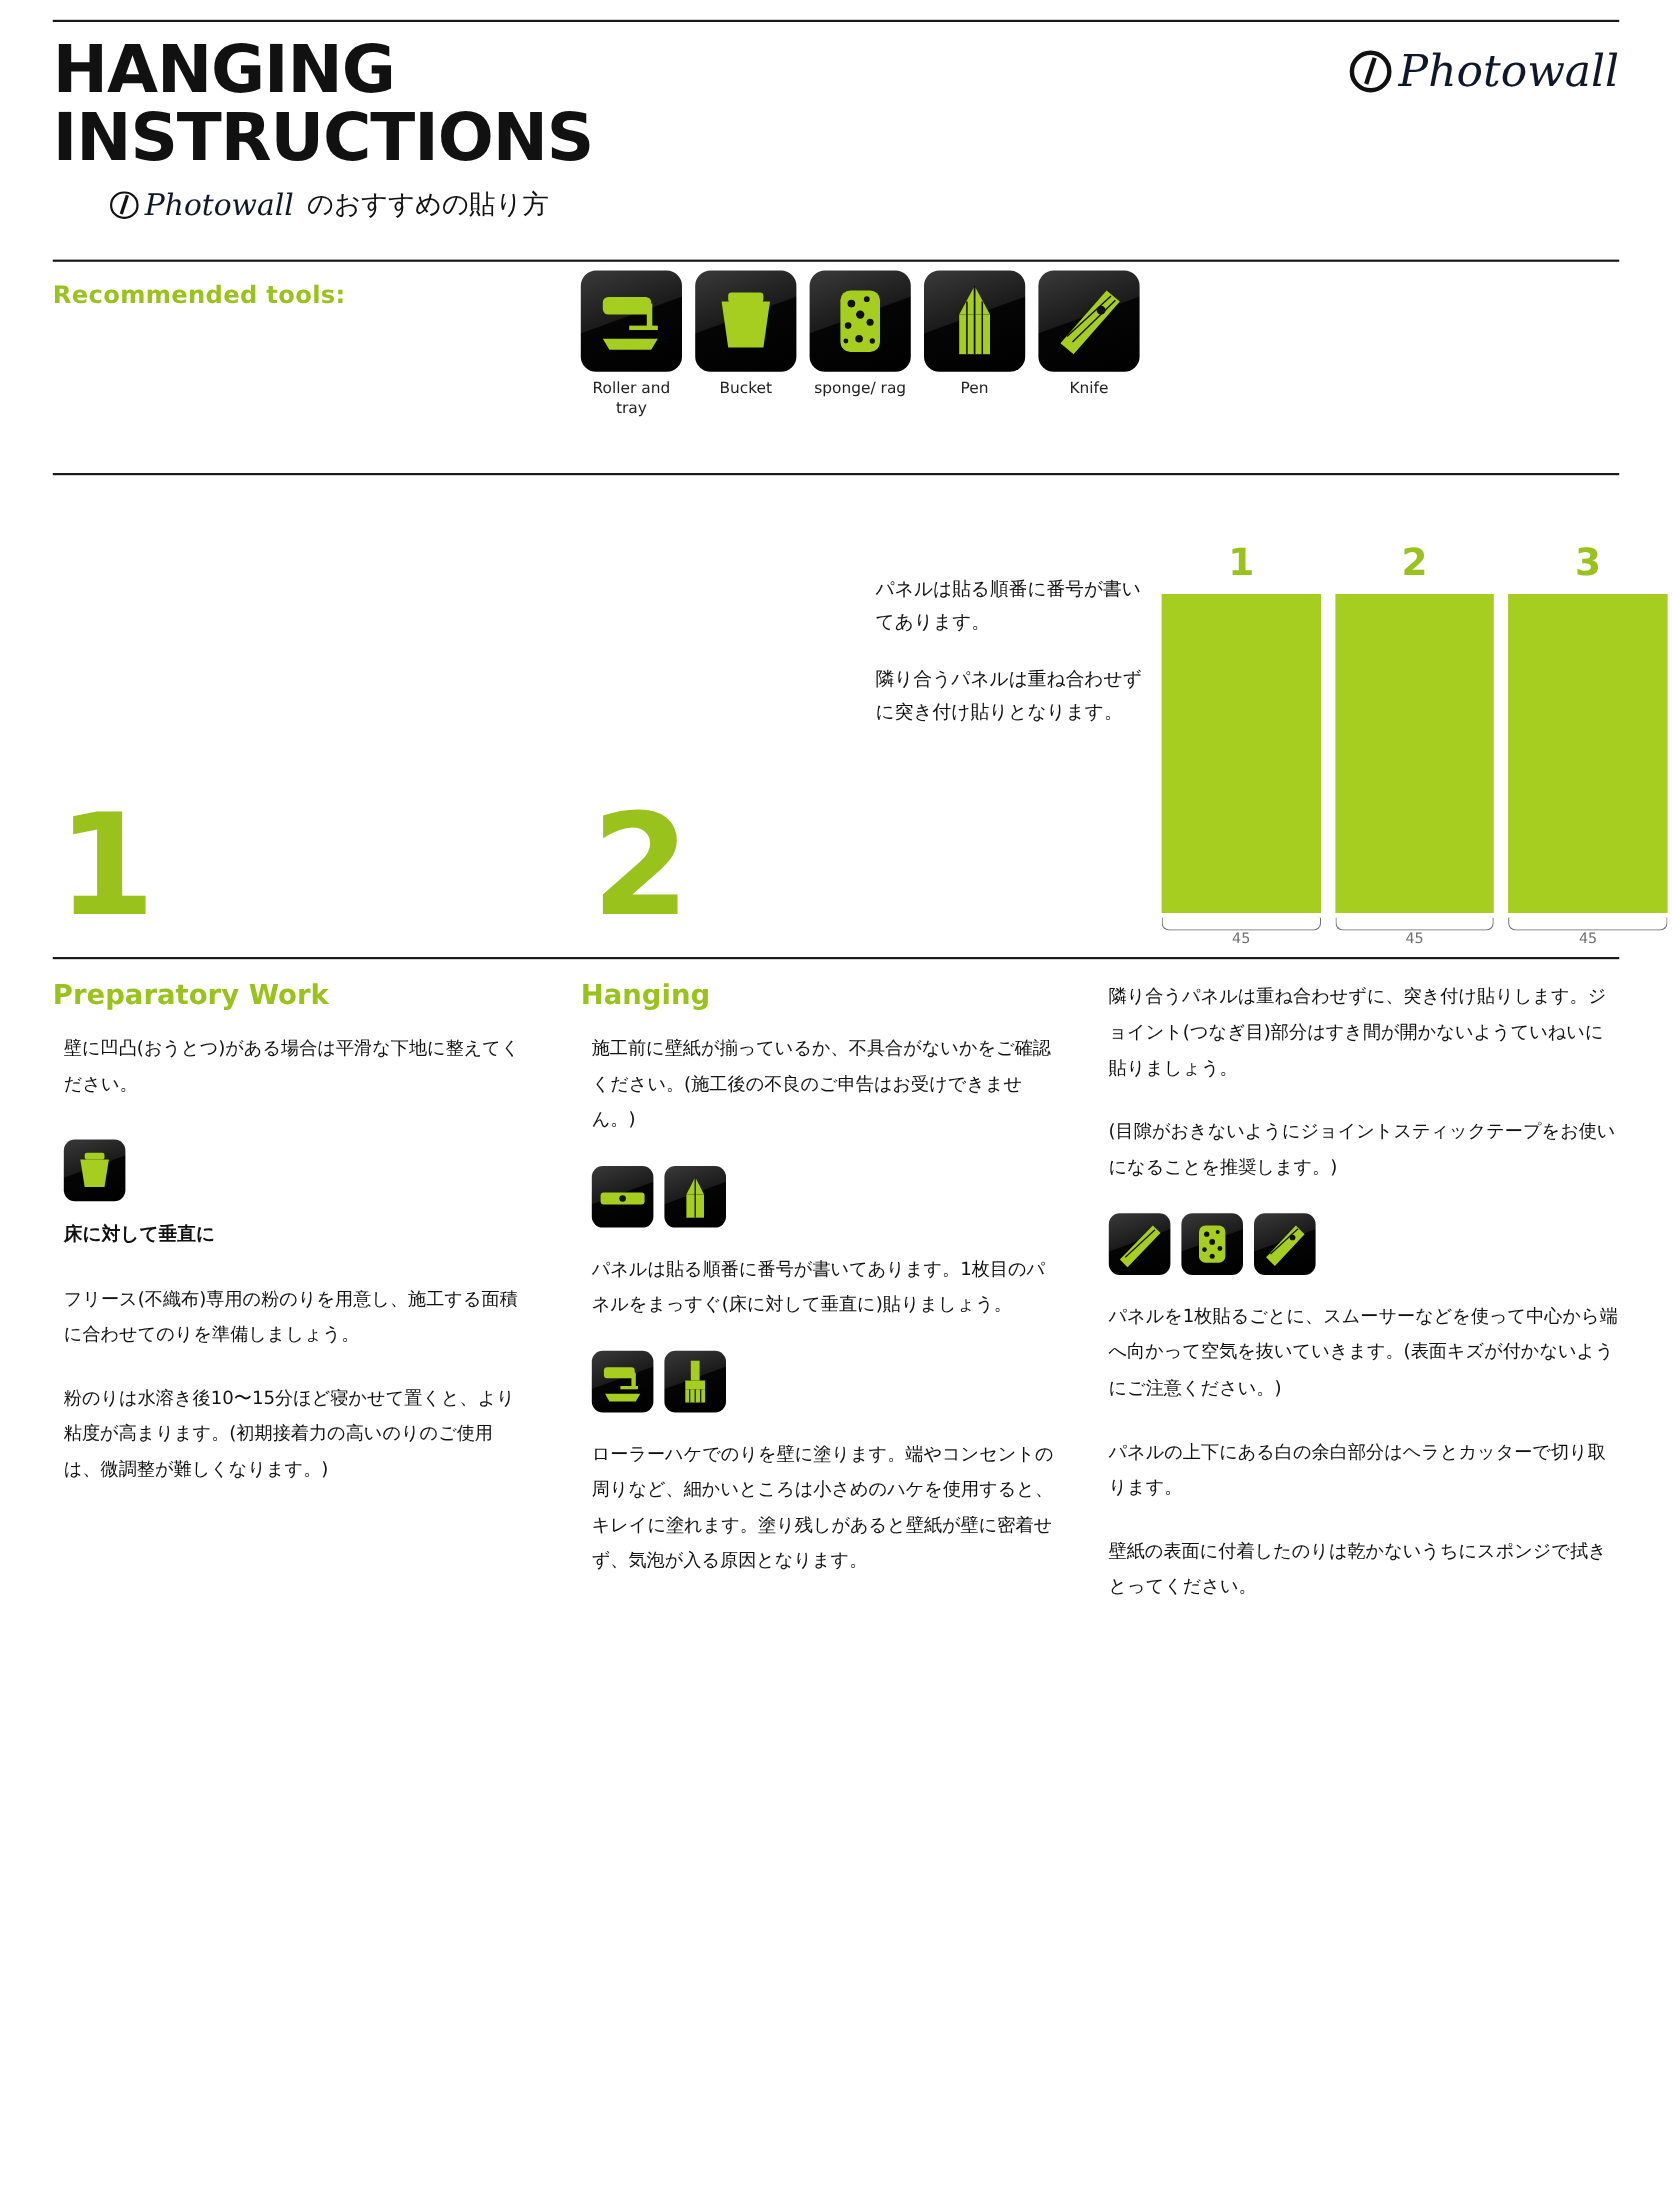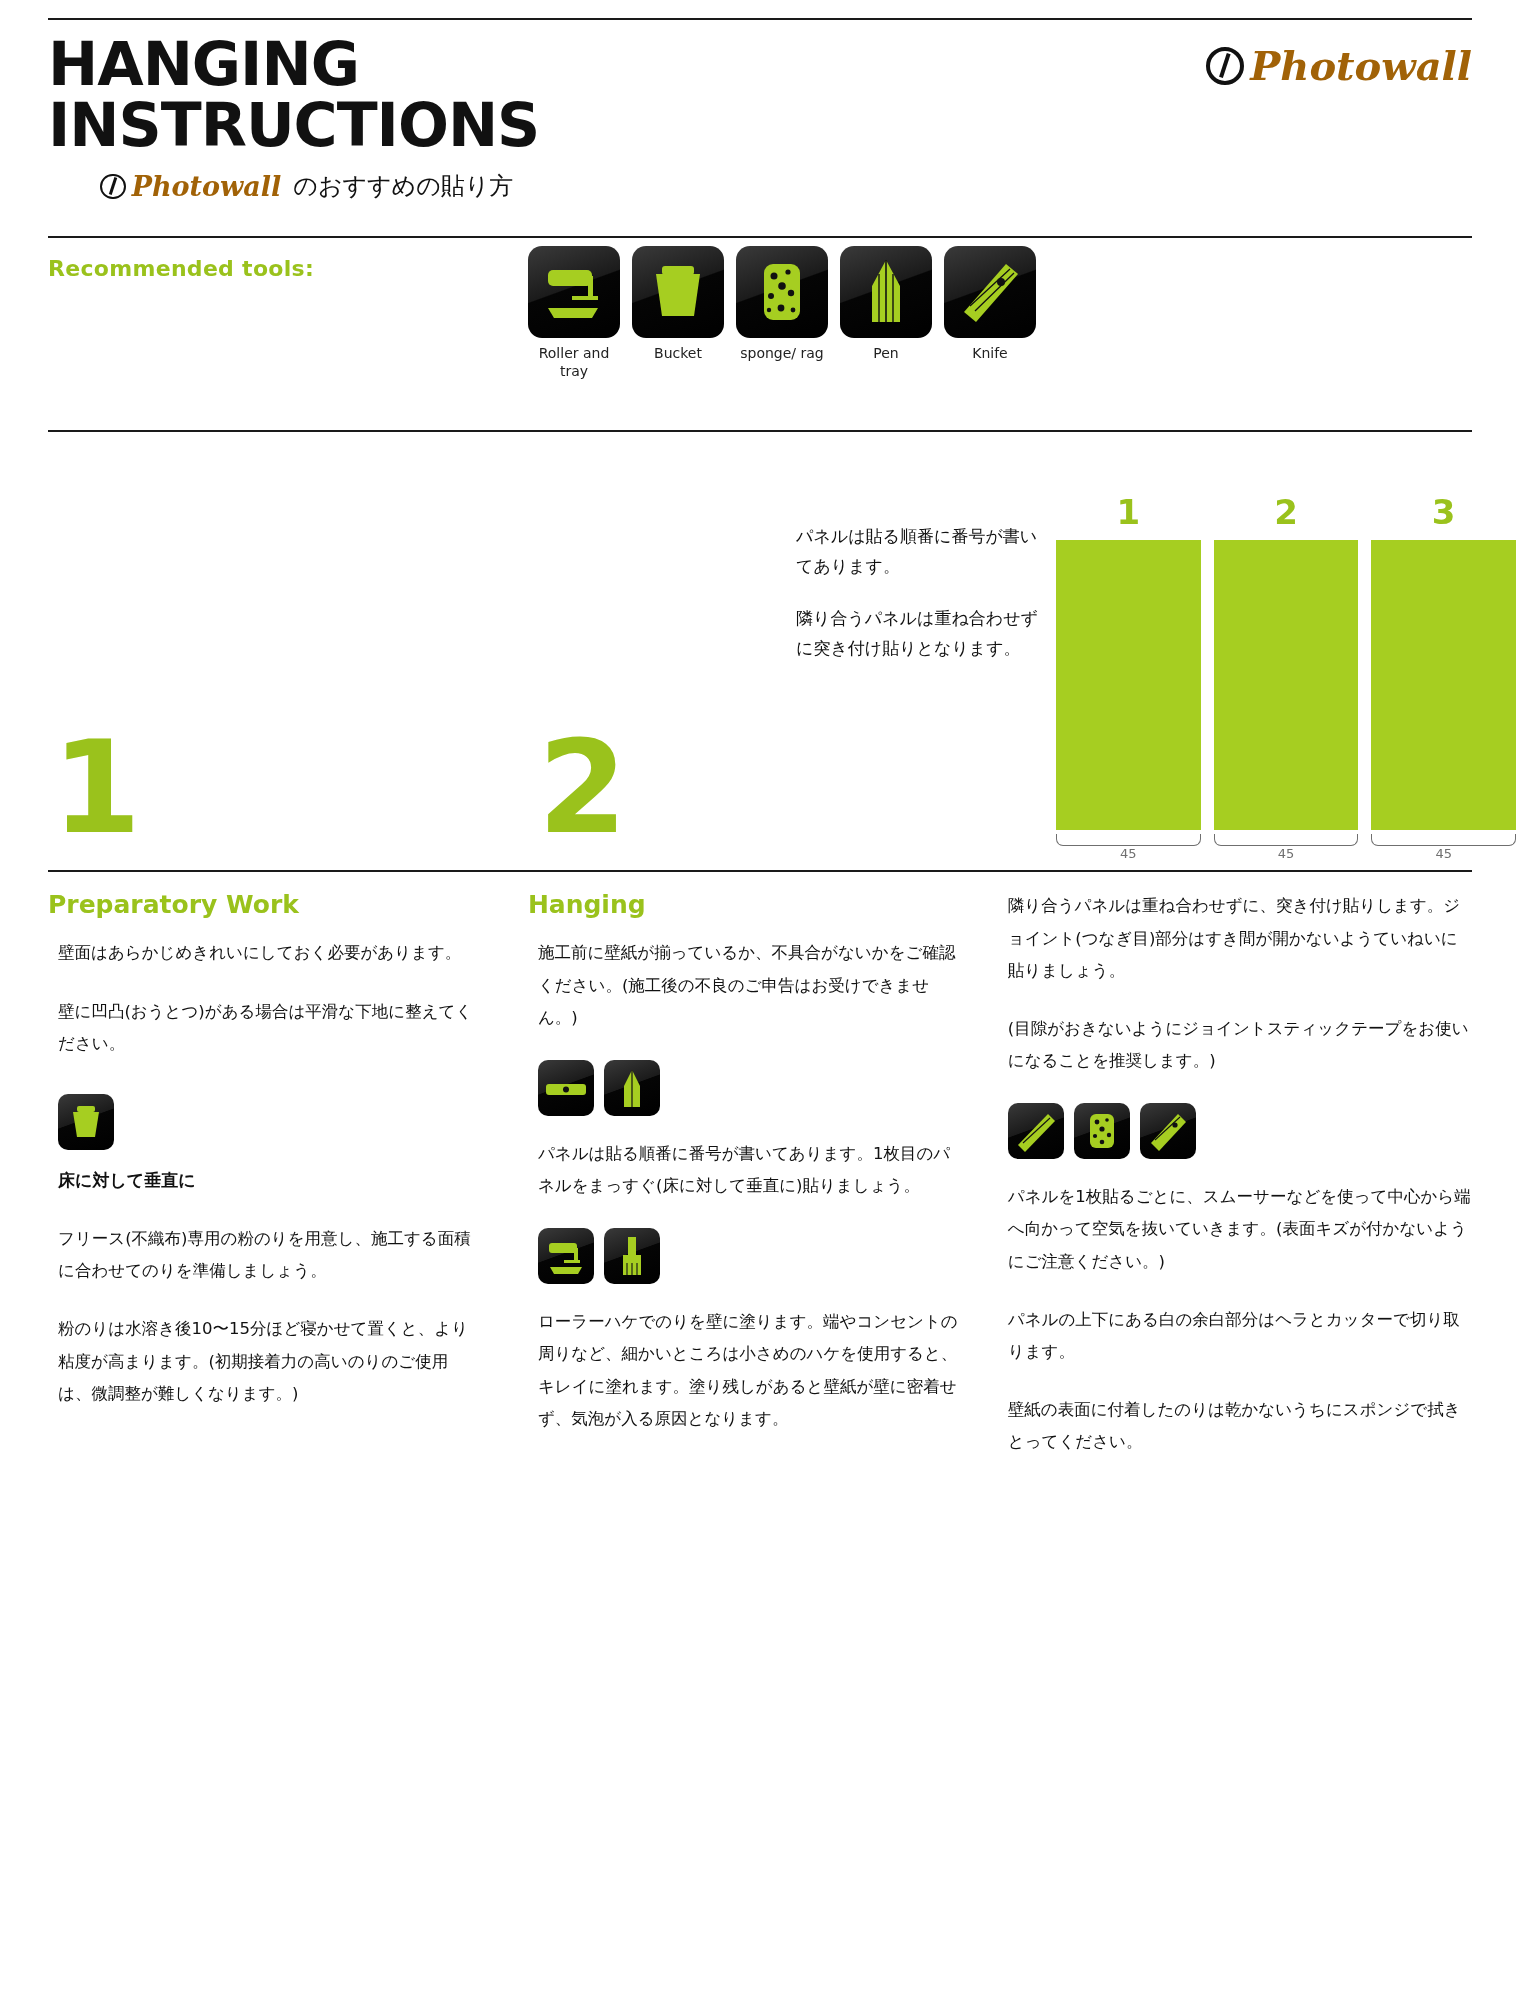--- a/index.html
+++ b/index.html
@@ -28,22 +28,22 @@
   }
   .title span { display:block; }
   .subtitle-row { display:flex; align-items:center; gap:12px; margin-top:14px; padding-left:52px; }
   .sub-jp { font-size:24px; color:#111; }
 
   
   .logo {
     display:inline-flex; align-items:center; gap:6px;
     font-family:"DejaVu Serif", serif;
     font-style:italic;
-    font-weight:bold;
-    color:#a16207;
+    font-weight:normal;
+    color:#0f172a;
   }
   .logo .mark {
     display:inline-block;
     width:0.95em; height:0.95em;
     border:0.11em solid #111;
     border-radius:50%;
     position:relative;
   }
   .logo .mark::after {
     content:"";
@@ -263,21 +263,20 @@
         </div>
       </div>
     </div>
   </div>
 
   <div class="cols-rule"></div>
   <div class="cols">
 
     <div class="col c1">
       <h2 class="col-title">Preparatory Work</h2>
-      <p class="indent">壁面はあらかじめきれいにしておく必要があります。</p>
       <p class="indent">壁に凹凸(おうとつ)がある場合は平滑な下地に整えてください。</p>
       <div class="mini-tiles c1-tile">
         <div class="mini">
           <svg width="56" height="56" viewBox="0 0 56 56">
             <path d="M15 18 h26 l-4 25 h-18 z" fill="#a6ce21"></path>
             <rect x="19" y="12" width="18" height="6" rx="2" fill="#a6ce21"></rect>
           </svg>
         </div>
       </div>
       <p class="indent bold">床に対して垂直に</p>

